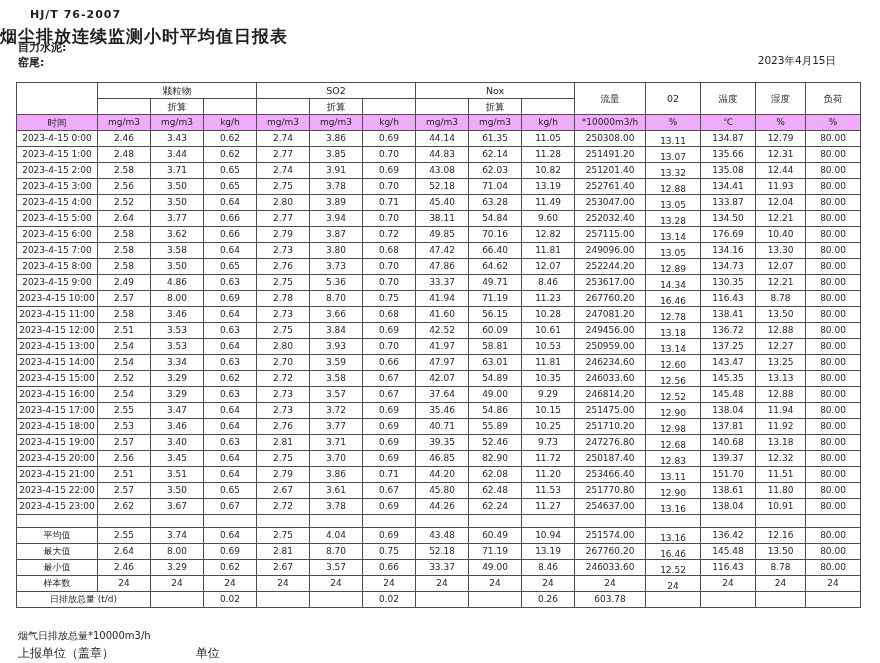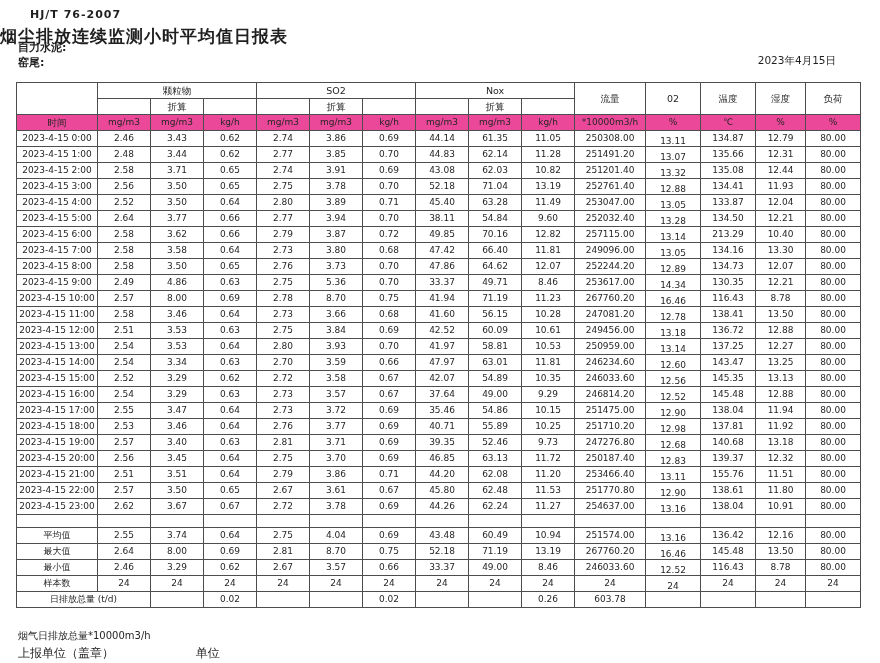--- a/index.html
+++ b/index.html
@@ -14,21 +14,21 @@
   .station { position:absolute; left:18px; top:55px; font-size:11px; font-weight:bold; }
   .date-line { position:absolute; left:0; top:54px; width:860px; text-align:right;
                padding-right:24px; font-size:10.5px; }
 
   table.report { position:absolute; left:16px; top:82px; width:844px;
     border-collapse:collapse; table-layout:fixed; font-size:9px; }
   table.report td { border:1px solid #4d4d4d; height:16px; line-height:11px;
     text-align:center; vertical-align:middle; padding:0 1px; overflow:hidden;
     white-space:nowrap; color:#262626; }
   table.report { border:1.5px solid #333; }
-  td.green { background:#ec4899; }
+  td.green { background:#f0abfc; }
   td.hdr { font-size:9.5px; }
   tr.spacer td { height:13px; }
   td.o2 span { display:inline-block; transform:translateY(3px); }
   td.left-label { text-align:left; padding-left:3px; white-space:nowrap;margin-top:8px; }
   td.time-cell { font-size:9px; }
 
   .footer1 { position:absolute; left:18px; top:629px; font-size:10px;text-align:right; }
   .footer2 { position:absolute; left:18px; top:645px; font-size:12px; }
   .footer2 .unit-word { display:inline-block; margin-left:78px; }
 </style>
@@ -211,21 +211,21 @@
           <td>3.62</td>
           <td>0.66</td>
           <td>2.79</td>
           <td>3.87</td>
           <td>0.72</td>
           <td>49.85</td>
           <td>70.16</td>
           <td>12.82</td>
           <td>257115.00</td>
           <td class="o2"><span>13.14</span></td>
-          <td>213.29</td>
+          <td>176.69</td>
           <td>10.40</td>
           <td>80.00</td>
         </tr>
         <tr>
           <td class="time-cell">2023-4-15 7:00</td>
           <td>2.58</td>
           <td>3.58</td>
           <td>0.64</td>
           <td>2.73</td>
           <td>3.80</td>
@@ -445,42 +445,42 @@
         </tr>
         <tr>
           <td class="time-cell">2023-4-15 20:00</td>
           <td>2.56</td>
           <td>3.45</td>
           <td>0.64</td>
           <td>2.75</td>
           <td>3.70</td>
           <td>0.69</td>
           <td>46.85</td>
-          <td>63.13</td>
+          <td>82.90</td>
           <td>11.72</td>
           <td>250187.40</td>
           <td class="o2"><span>12.83</span></td>
           <td>139.37</td>
           <td>12.32</td>
           <td>80.00</td>
         </tr>
         <tr>
           <td class="time-cell">2023-4-15 21:00</td>
           <td>2.51</td>
           <td>3.51</td>
           <td>0.64</td>
           <td>2.79</td>
           <td>3.86</td>
           <td>0.71</td>
           <td>44.20</td>
           <td>62.08</td>
           <td>11.20</td>
           <td>253466.40</td>
           <td class="o2"><span>13.11</span></td>
-          <td>155.76</td>
+          <td>151.70</td>
           <td>11.51</td>
           <td>80.00</td>
         </tr>
         <tr>
           <td class="time-cell">2023-4-15 22:00</td>
           <td>2.57</td>
           <td>3.50</td>
           <td>0.65</td>
           <td>2.67</td>
           <td>3.61</td>

